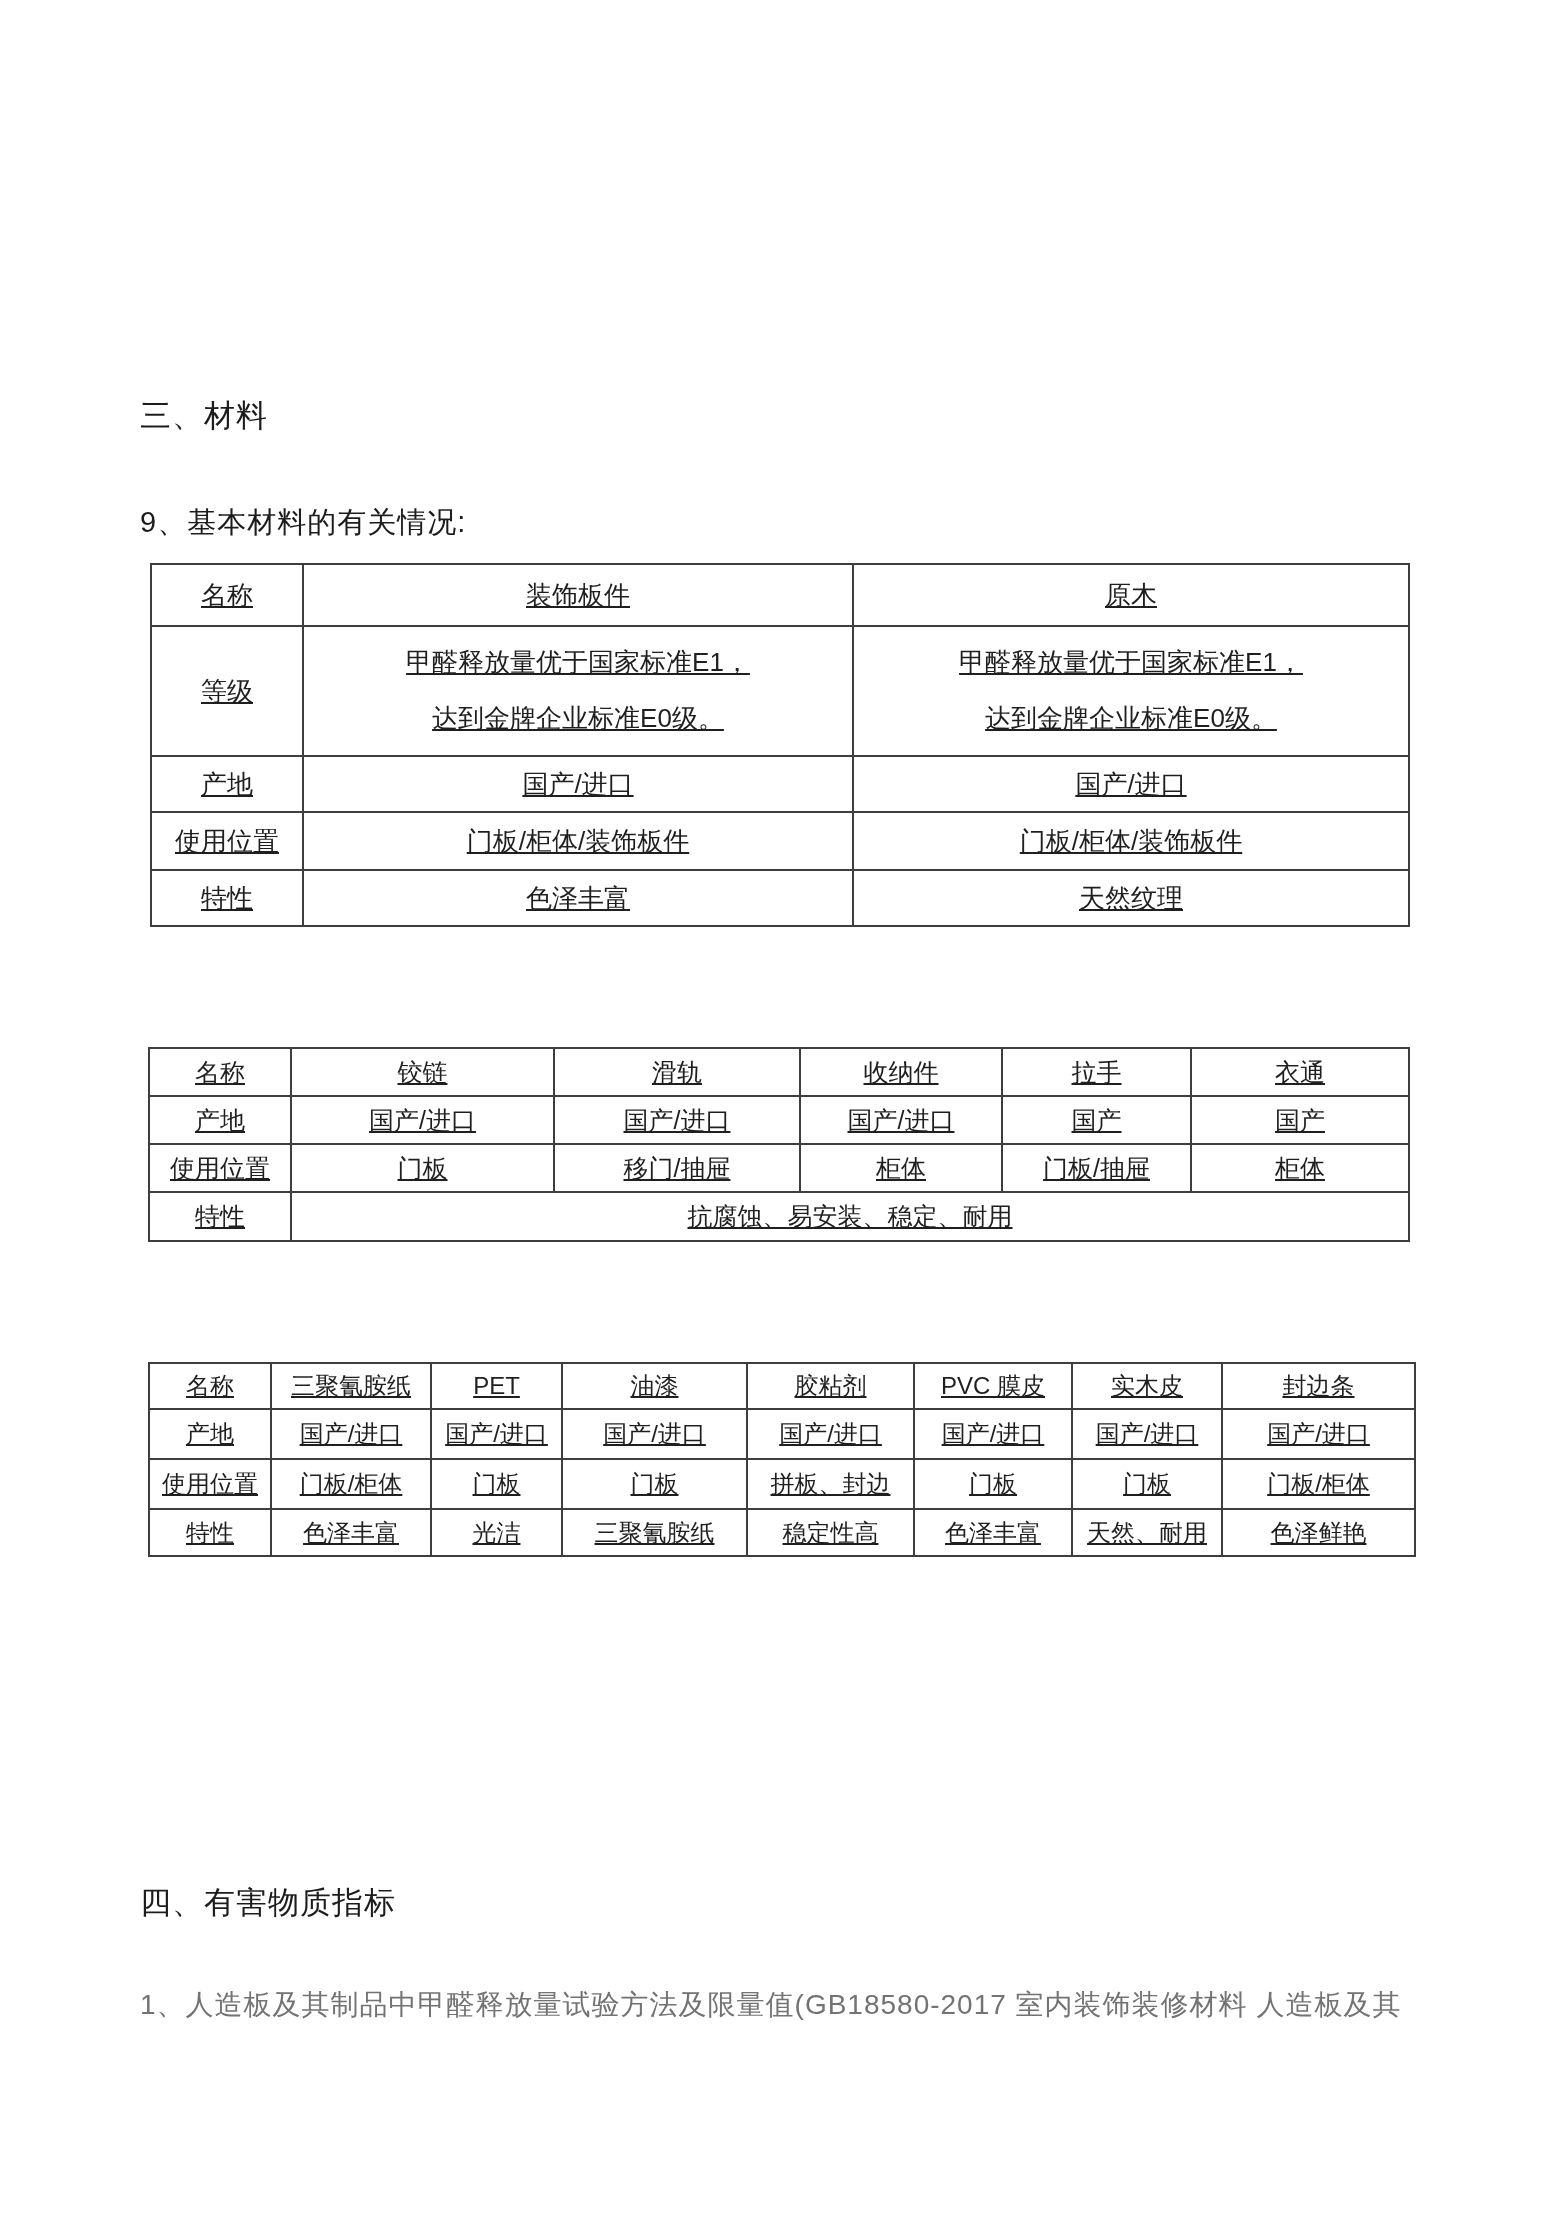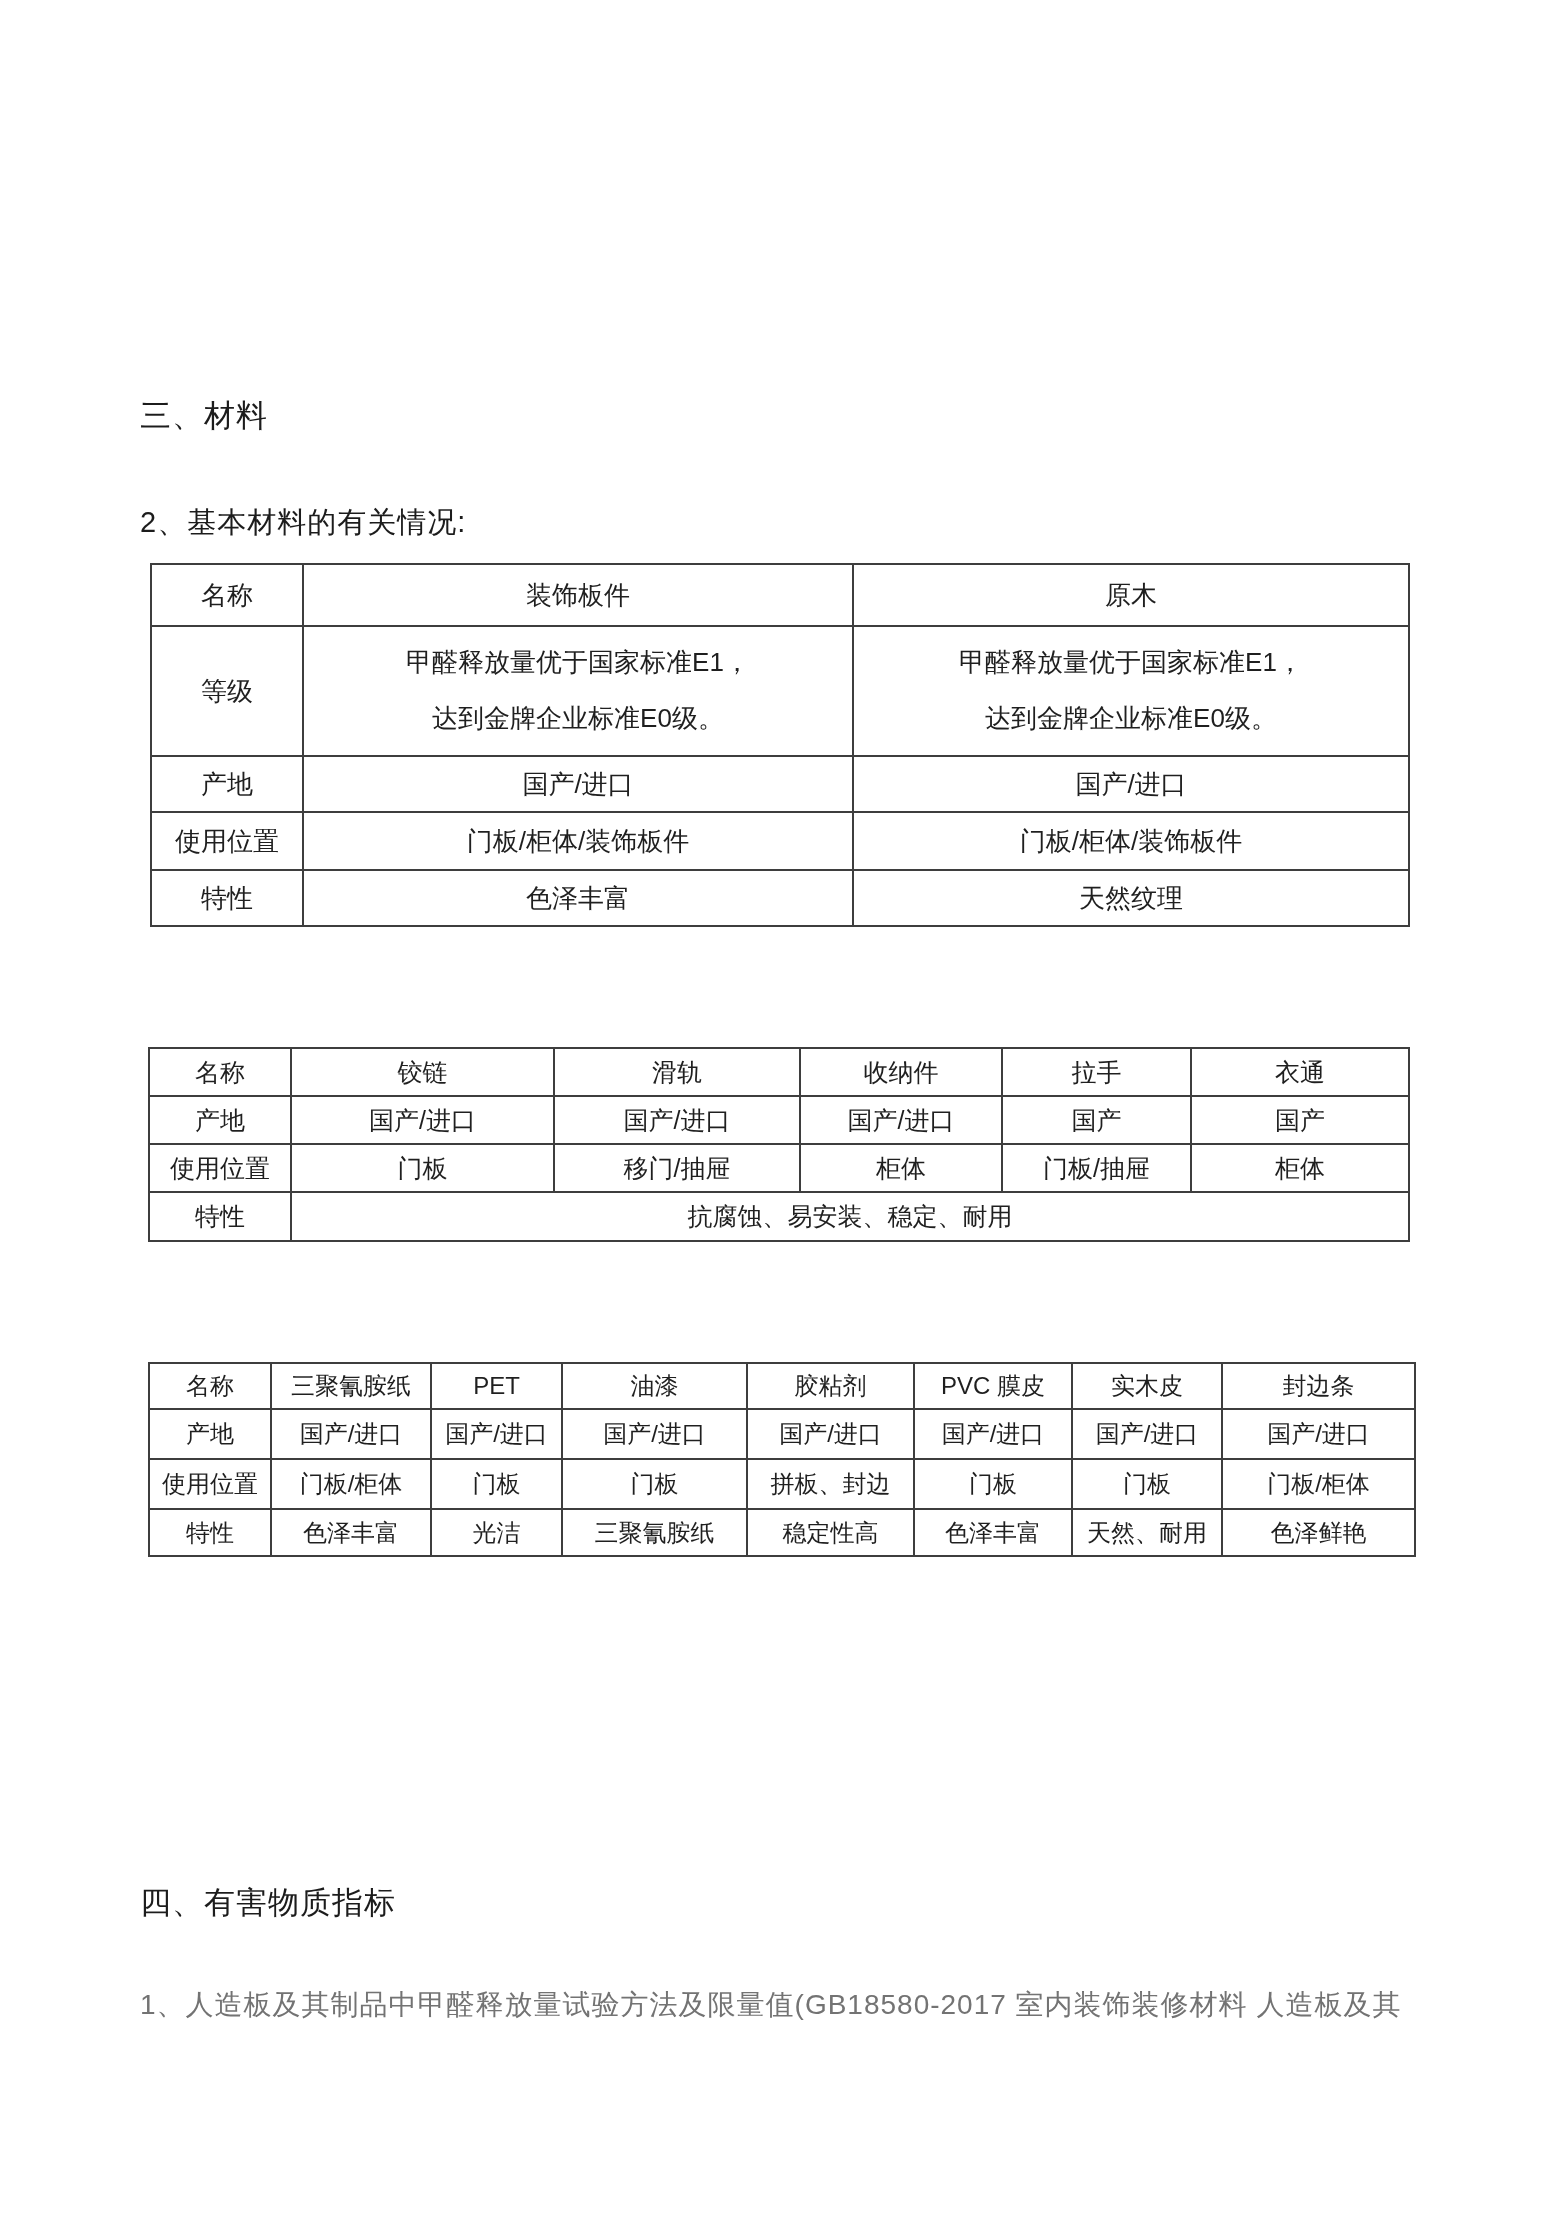--- a/index.html
+++ b/index.html
@@ -1,36 +1,36 @@
 <!DOCTYPE html>
 <html><head>
 <meta charset="utf-8">
 <style>
   html,body{margin:0;padding:0;background:#fff;}
   body{font-family:"Liberation Sans","DejaVu Sans",sans-serif;color:#1f1f1f;}
   .page{position:relative;width:1550px;height:2220px;background:#ffffff;overflow:hidden;}
   .h-major{position:absolute;left:140px;font-size:31px;letter-spacing:1px;color:#1c1c1c;white-space:nowrap;}
   .h-sub{position:absolute;left:140px;font-size:29px;letter-spacing:1px;color:#1c1c1c;white-space:nowrap;}
   .para{position:absolute;left:140px;font-size:28px;letter-spacing:1px;color:#737373;white-space:nowrap;}
-  table.t{position:absolute;border-collapse:collapse;table-layout:fixed;}
+  table.t{position:absolute;border-collapse:collapse;table-layout:fixed;text-decoration:underline;}
   table.t td{border:2px solid #3e3e3e;text-align:center;vertical-align:middle;
              color:#1f1f1f;padding:2px 6px;overflow:hidden;}
   .t1{left:150px;top:563px;width:1258px;font-size:26px;}
   .t2{left:148px;top:1047px;width:1260px;font-size:25px;}
   .t3{left:148px;top:1362px;width:1266px;font-size:24px;}
   td.multiline{white-space:pre-line;line-height:2.15;}
 </style>
 </head>
 <body>
 
 <div class="page">
 
   <div class="h-major" style="top:395px">三、材料</div>
 
-  <div class="h-sub" style="top:503px">2、基本材料的有关情况:</div>
+  <div class="h-sub" style="top:503px">9、基本材料的有关情况:</div>
 
   <table class="t t1">
     <colgroup>
         <col style="width:152px">
         <col style="width:550px">
         <col style="width:556px">
       </colgroup>
     <tbody>
         <tr style="height:62px">
       <td>名称</td>

